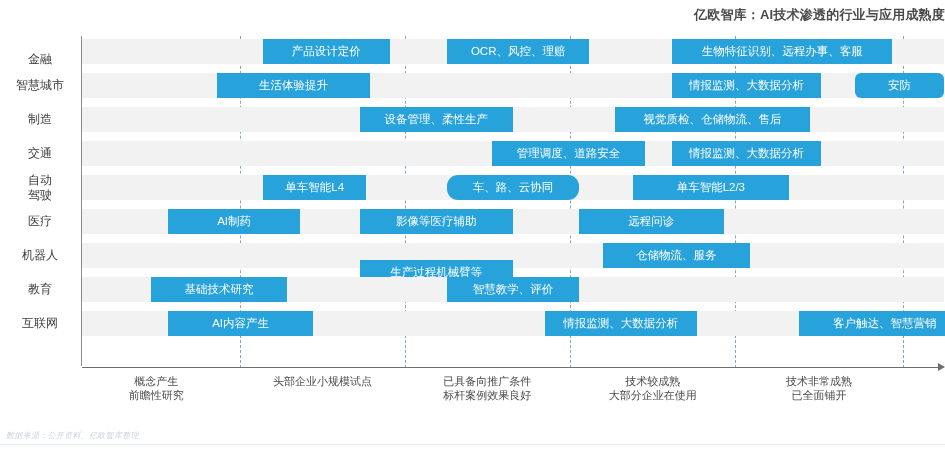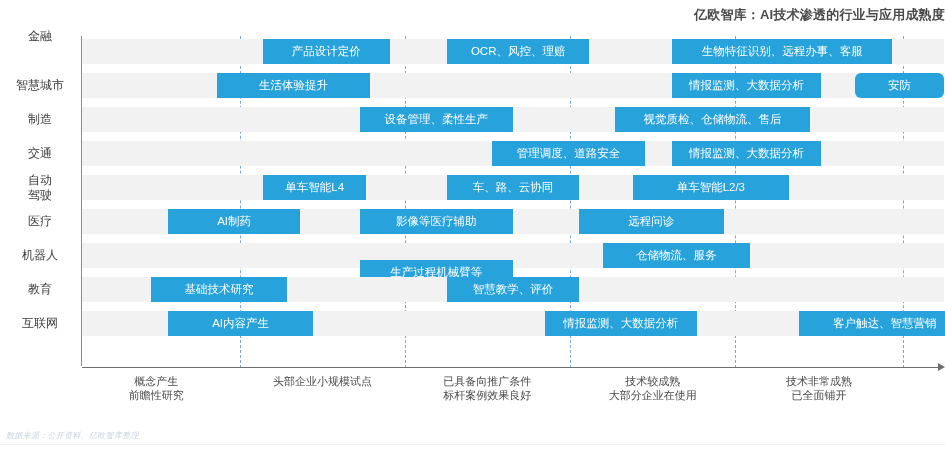--- a/index.html
+++ b/index.html
@@ -91,40 +91,40 @@
       <div class="bar" style="top: 37px; left: 590.47px; width: 148.264px;">情报监测、大数据分析</div>
       <div class="bar" style="top: 37px; left: 773.214px; width: 88.786px; border-radius: 6px;">安防</div>
       <div class="band" style="top: 71px;"></div>
       <div class="bar" style="top: 71px; left: 277.564px; width: 153.436px;">设备管理、柔性生产</div>
       <div class="bar" style="top: 71px; left: 532.716px; width: 195.674px;">视觉质检、仓储物流、售后</div>
       <div class="band" style="top: 105px;"></div>
       <div class="bar" style="top: 105px; left: 410.312px; width: 152.574px;">管理调度、道路安全</div>
       <div class="bar" style="top: 105px; left: 590.47px; width: 148.264px;">情报监测、大数据分析</div>
       <div class="band" style="top: 139px;"></div>
       <div class="bar" style="top: 139px; left: 181.02px; width: 103.44px;">单车智能L4</div>
-      <div class="bar" style="top: 139px; left: 365.488px; width: 131.024px;">车、路、云协同</div>
+      <div class="bar" style="top: 139px; left: 365.488px; width: 131.024px; border-radius: 11px;">车、路、云协同</div>
       <div class="bar" style="top: 139px; left: 550.818px; width: 156.022px;">单车智能L2/3</div>
       <div class="band" style="top: 173px;"></div>
       <div class="bar" style="top: 173px; left: 86.2px; width: 131.886px;">AI制药</div>
       <div class="bar" style="top: 173px; left: 277.564px; width: 153.436px;">影像等医疗辅助</div>
       <div class="bar" style="top: 173px; left: 496.512px; width: 145.678px;">远程问诊</div>
       <div class="band" style="top: 207px;"></div>
       <div class="bar" style="top: 224px; left: 277.564px; width: 153.436px;">生产过程机械臂等</div>
       <div class="bar" style="top: 207px; left: 520.648px; width: 147.402px;">仓储物流、服务</div>
       <div class="band" style="top: 241px;"></div>
       <div class="bar" style="top: 241px; left: 68.96px; width: 136.196px;">基础技术研究</div>
       <div class="bar" style="top: 241px; left: 365.488px; width: 131.024px;">智慧教学、评价</div>
       <div class="band" style="top: 275px;"></div>
       <div class="bar" style="top: 275px; left: 86.2px; width: 144.816px;">AI内容产生</div>
       <div class="bar" style="top: 275px; left: 462.894px; width: 151.712px;">情报监测、大数据分析</div>
       <div class="bar" style="top: 275px; left: 689.6px; width: 172.4px; margin-left: 27px;">客户触达、智慧营销</div>
     </div>
 
   <div id="row-labels">
-      <div class="row-label" style="top: 29px; left: 2px; width: 76px;">
+      <div class="row-label" style="top: 52px; left: 2px; width: 76px;">
         <div>金融</div>
       </div>
       <div class="row-label" style="top: 78px; left: 2px; width: 76px;">
         <div>智慧城市</div>
       </div>
       <div class="row-label" style="top: 112px; left: 2px; width: 76px;">
         <div>制造</div>
       </div>
       <div class="row-label" style="top: 146px; left: 2px; width: 76px;">
         <div>交通</div>

